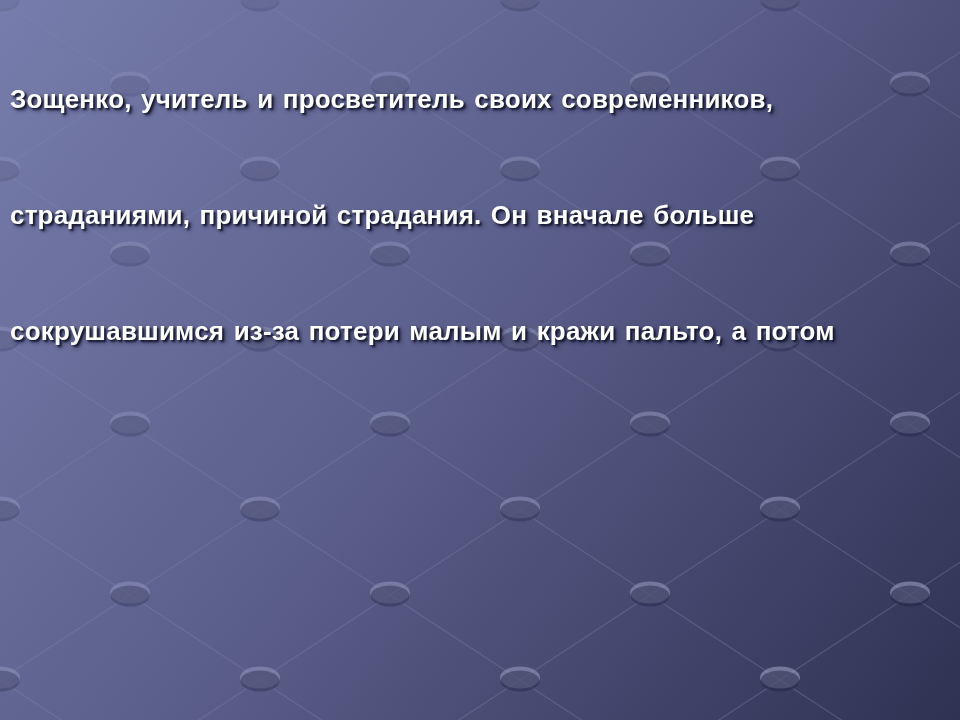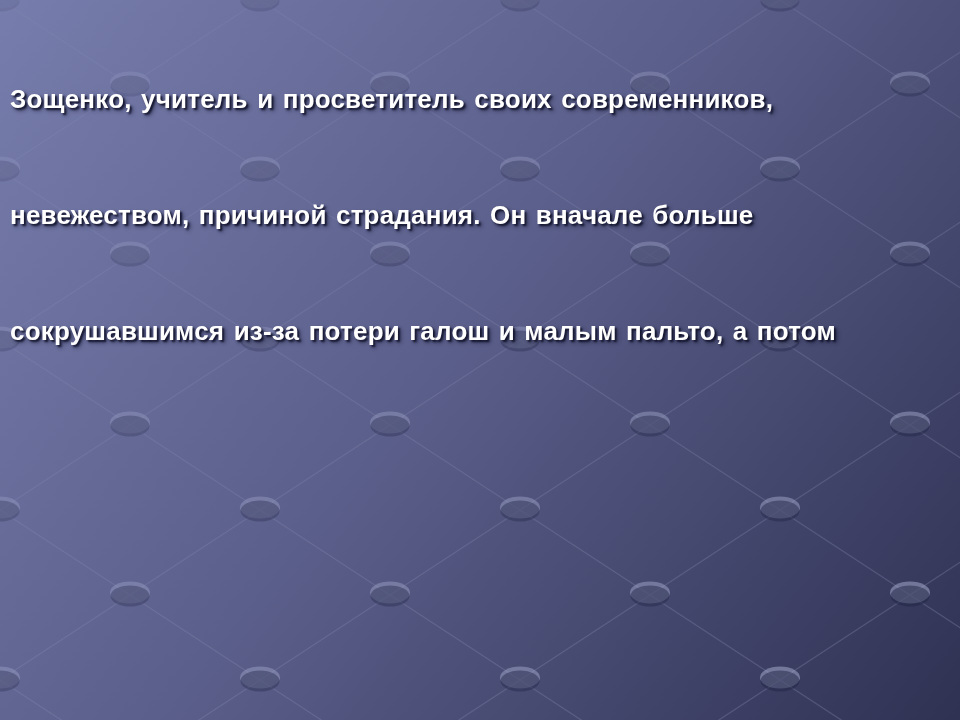--- a/index.html
+++ b/index.html
@@ -68,22 +68,22 @@
         <use href="#bead" x="260" y="0"></use>
         <use href="#bead" x="0" y="170"></use>
         <use href="#bead" x="260" y="170"></use>
       </pattern>
     </defs>
     <rect width="960" height="720" fill="url(#mesh)" mask="url(#fademask)"></rect>
   </svg>
 
   <div class="text-block">
     <div class="text-line">Зощенко, учитель и просветитель своих современников,</div>
-    <div class="text-line">невежеством, причиной страдания. Он вначале больше</div>
-    <div class="text-line">сокрушавшимся из-за потери галош и малым пальто, а потом</div>
+    <div class="text-line">страданиями, причиной страдания. Он вначале больше</div>
+    <div class="text-line">сокрушавшимся из-за потери малым и кражи пальто, а потом</div>
     
     
     
     
     
     
     
     
     
     

